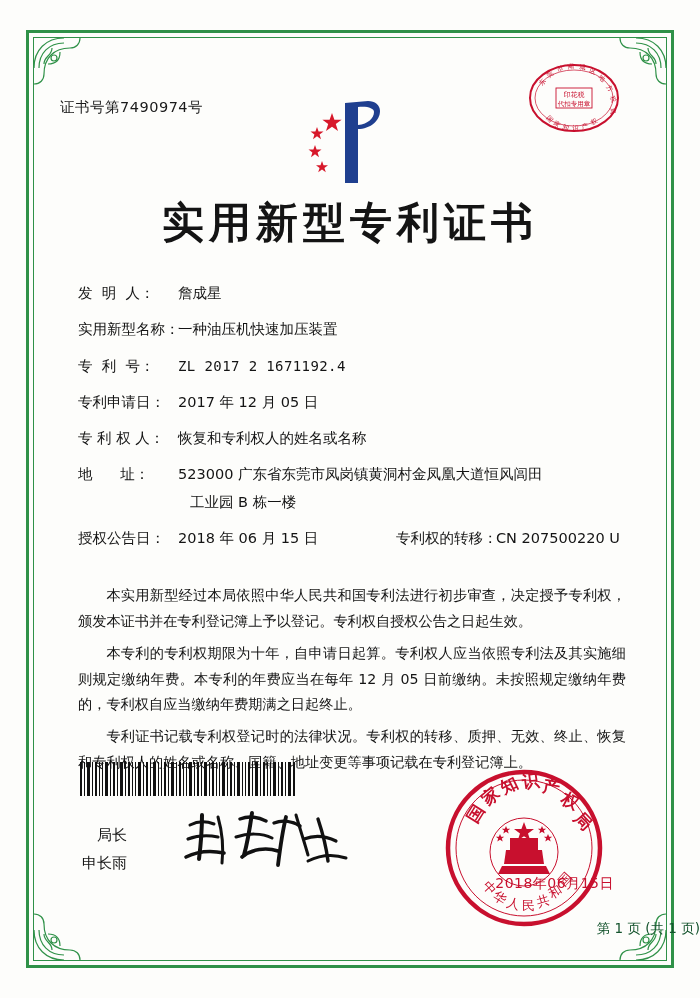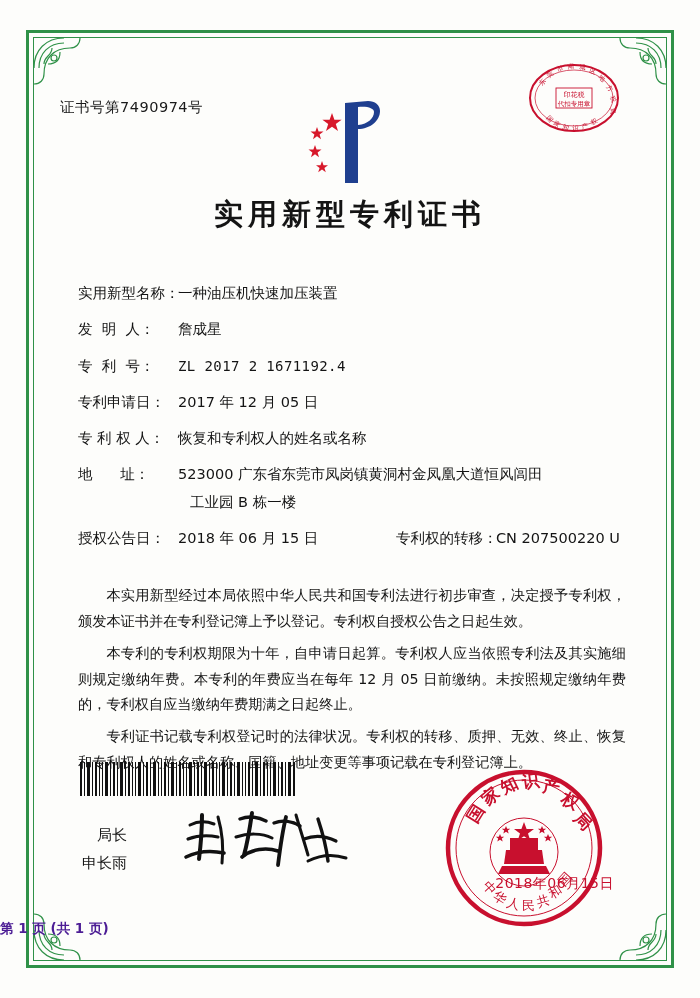--- a/index.html
+++ b/index.html
@@ -73,21 +73,21 @@
   .seal-top {
     position: absolute;
     right: 78px; top: 60px;
     width: 96px; height: 76px;
   }
 
   .title {
     position: absolute;
     left: 0; right: 0; top: 195px;
     text-align: center;
-    font-size: 29px;
+    font-size: 42px;
     font-weight: bold;
     letter-spacing: 5px;
     font-family: "DejaVu Sans", "Liberation Sans", sans-serif;
     color: #141414;
   }
 
   
   .fields {
     position: absolute;
     left: 78px;
@@ -191,24 +191,23 @@
     font-size: 14px;
     color: #c8102e;
     letter-spacing: 0.5px;
   }
 
   
   .footer {
     position: absolute;
     left: 0; right: 0;
     top: 920px;
-    text-align: left;
+    text-align: right;
     font-size: 13.5px;
-    color: #4c1d95;
-    font-weight: bold;
+    color: #14532d;
   }
 </style>
 </head>
 <body>
 
 <div class="certificate">
 
   <div class="border-outer"></div>
   <div class="border-inner"></div>
 
@@ -304,27 +303,27 @@
         <text x="66" y="65" transform="rotate(-26 66 65)">权</text>
       </g>
     </svg>
   </div>
 
   <div class="title">实用新型专利证书</div>
 
   <div class="fields">
 
     <div class="field-row">
+      <div class="field-label">发  明  人：</div>
+      <div class="field-value">詹成星</div>
+    </div>
+
+    <div class="field-row">
       <div class="field-label">实用新型名称：</div>
       <div class="field-value">一种油压机快速加压装置</div>
-    </div>
-
-    <div class="field-row">
-      <div class="field-label">发  明  人：</div>
-      <div class="field-value">詹成星</div>
     </div>
 
     <div class="field-row">
       <div class="field-label">专  利  号：</div>
       <div class="field-value mono-val">ZL 2017 2 1671192.4</div>
     </div>
 
     <div class="field-row">
       <div class="field-label">专利申请日：</div>
       <div class="field-value">2017 年 12 月 05 日</div>

